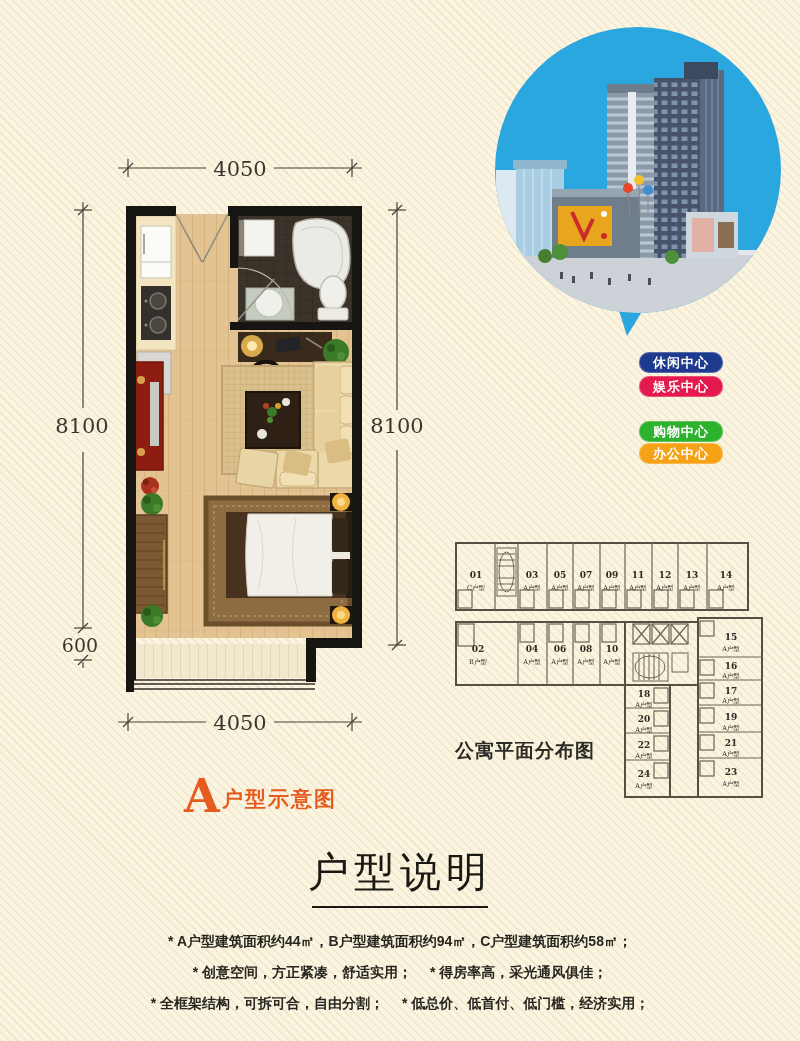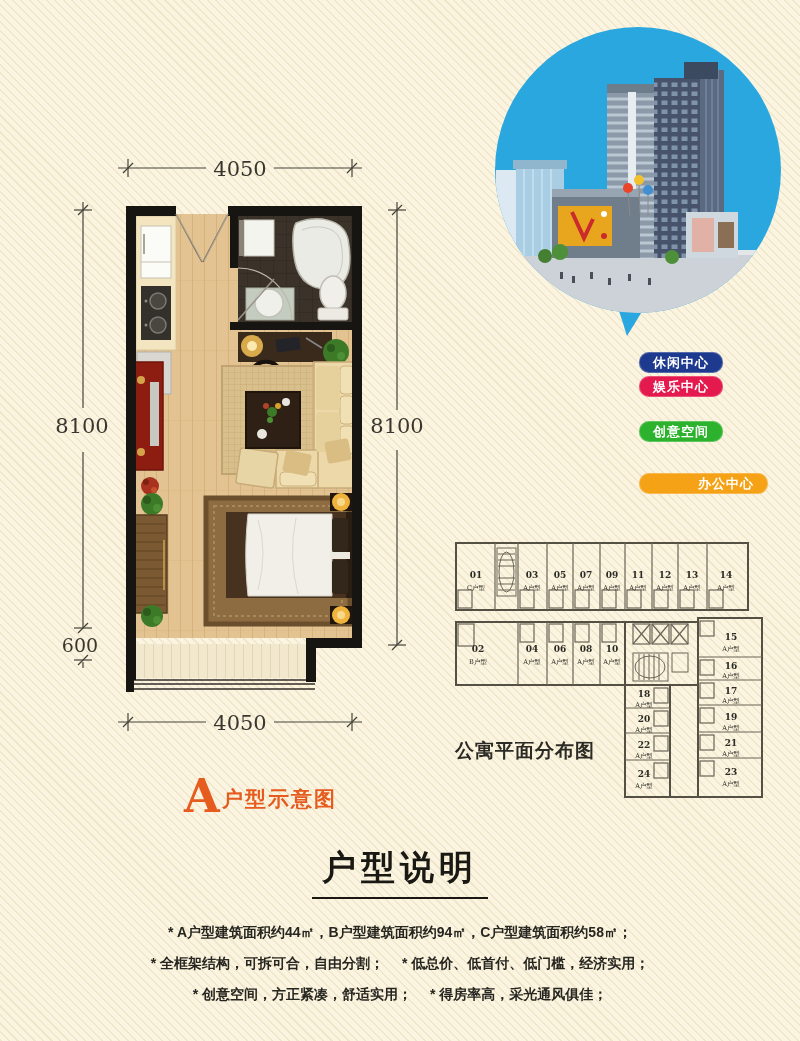--- a/index.html
+++ b/index.html
@@ -13,21 +13,21 @@
   .badge{
     position:absolute;left:591px;width:84px;height:21px;border-radius:10px;
     color:#fff;font-weight:bold;font-size:13px;letter-spacing:1px;
     display:flex;align-items:center;justify-content:center;
     box-shadow:inset 0 0 0 1px rgba(255,255,255,.25);
     margin-left:48px;
   }
   .desc{position:absolute;left:0;top:845px;width:800px;text-align:center;color:#22211c;}
   .desc-title{
     font-family:"DejaVu Serif","Liberation Serif",serif;
-    font-size:34px;font-weight:bold;letter-spacing:5px;color:#191813;
+    font-size:41px;font-weight:normal;letter-spacing:5px;color:#191813;
   }
   .desc-underline{width:176px;height:2px;background:#191813;margin:6px auto 18px auto;}
   .desc-line{font-size:14px;font-weight:bold;line-height:31px;color:#26251f;}
 </style>
 </head>
 <body>
 
 <div class="page" style="background-color: rgb(250, 244, 224);">
 
   <svg style="left:0;top:0;" width="460" height="840" viewBox="0 0 460 840">
@@ -303,22 +303,22 @@
         <rect x="590" y="272" width="3" height="7"></rect>
           <rect x="608" y="278" width="3" height="7"></rect>
         <rect x="628" y="274" width="3" height="7"></rect>
           <rect x="648" y="278" width="3" height="7"></rect>
       </g>
     </g>
   </svg>
 
   <div class="badge" style="top: 352px; background: rgb(30, 58, 142);">休闲中心</div>
   <div class="badge" style="top: 376px; background: rgb(228, 25, 78);">娱乐中心</div>
-  <div class="badge" style="top: 421px; background: rgb(44, 178, 44);">创意空间</div>
-  <div class="badge" style="top: 473px; background: rgb(245, 162, 22); padding-left: 45px;">办公中心</div>
+  <div class="badge" style="top: 421px; background: rgb(44, 178, 44);">购物中心</div>
+  <div class="badge" style="top: 443px; background: rgb(245, 162, 22);">办公中心</div>
 
   <svg style="left:445px;top:528px;" width="335" height="285" viewBox="445 528 335 285">
     <g stroke="#555044" stroke-width="2" fill="none">
       <rect x="456" y="543" width="292" height="67"></rect>
       <rect x="456" y="622" width="169" height="63"></rect>
       <rect x="625" y="622" width="73" height="63"></rect>
       <rect x="698" y="618" width="64" height="179"></rect>
       <rect x="625" y="685" width="45" height="112"></rect>
       <line x1="670" y1="797" x2="698" y2="797"></line>
     </g>
@@ -450,17 +450,17 @@
       <text x="644" y="777" font-size="9" font-weight="bold">24</text>
         <text x="644" y="788" font-size="6.5">A户型</text>
     </g>
     <text x="455" y="757" font-family="DejaVu Serif,serif" font-size="19" font-weight="bold" letter-spacing="1" fill="#2b2a25">公寓平面分布图</text>
   </svg>
 
   <div class="desc">
     <div class="desc-title">户型说明</div>
     <div class="desc-underline"></div>
     <div class="desc-line">* A户型建筑面积约44㎡，B户型建筑面积约94㎡，C户型建筑面积约58㎡；</div>
+    <div class="desc-line">* 创意空间，方正紧凑，舒适实用；　 * 得房率高，采光通风俱佳；</div>
     <div class="desc-line">* 全框架结构，可拆可合，自由分割；　 * 低总价、低首付、低门槛，经济实用；</div>
-    <div class="desc-line">* 创意空间，方正紧凑，舒适实用；　 * 得房率高，采光通风俱佳；</div>
   </div>
 
 </div>
 
 </body></html>

